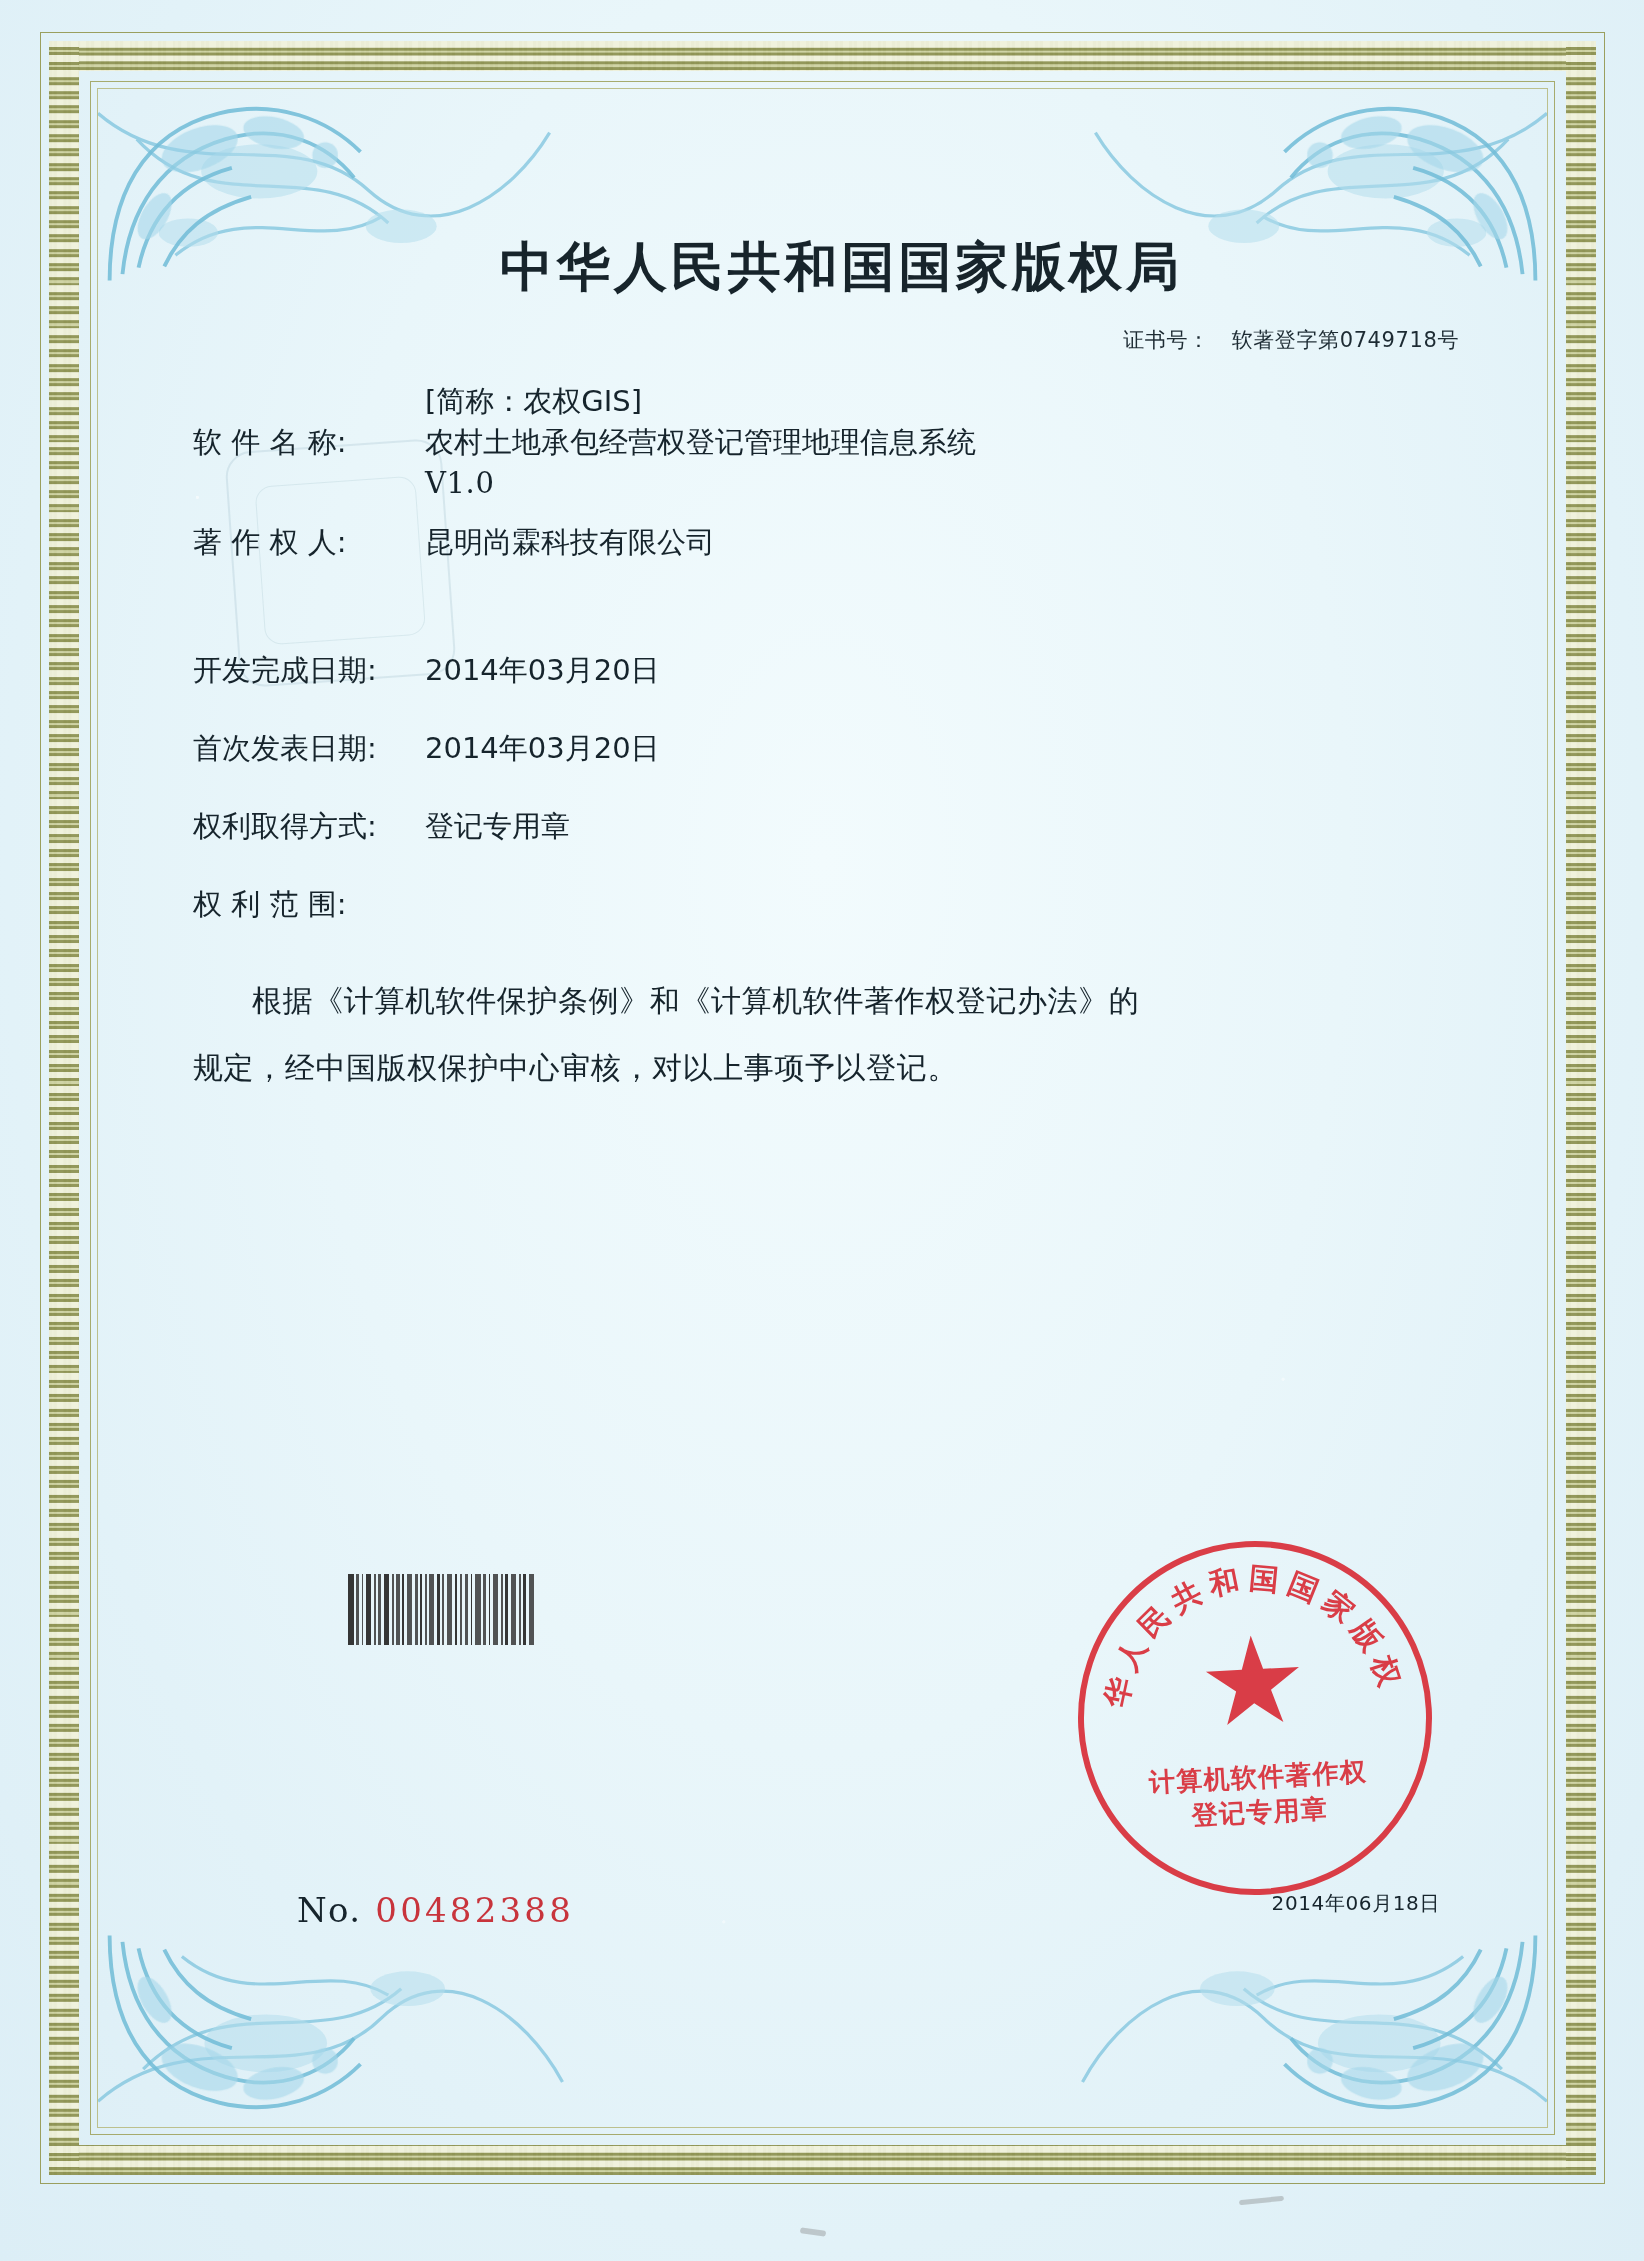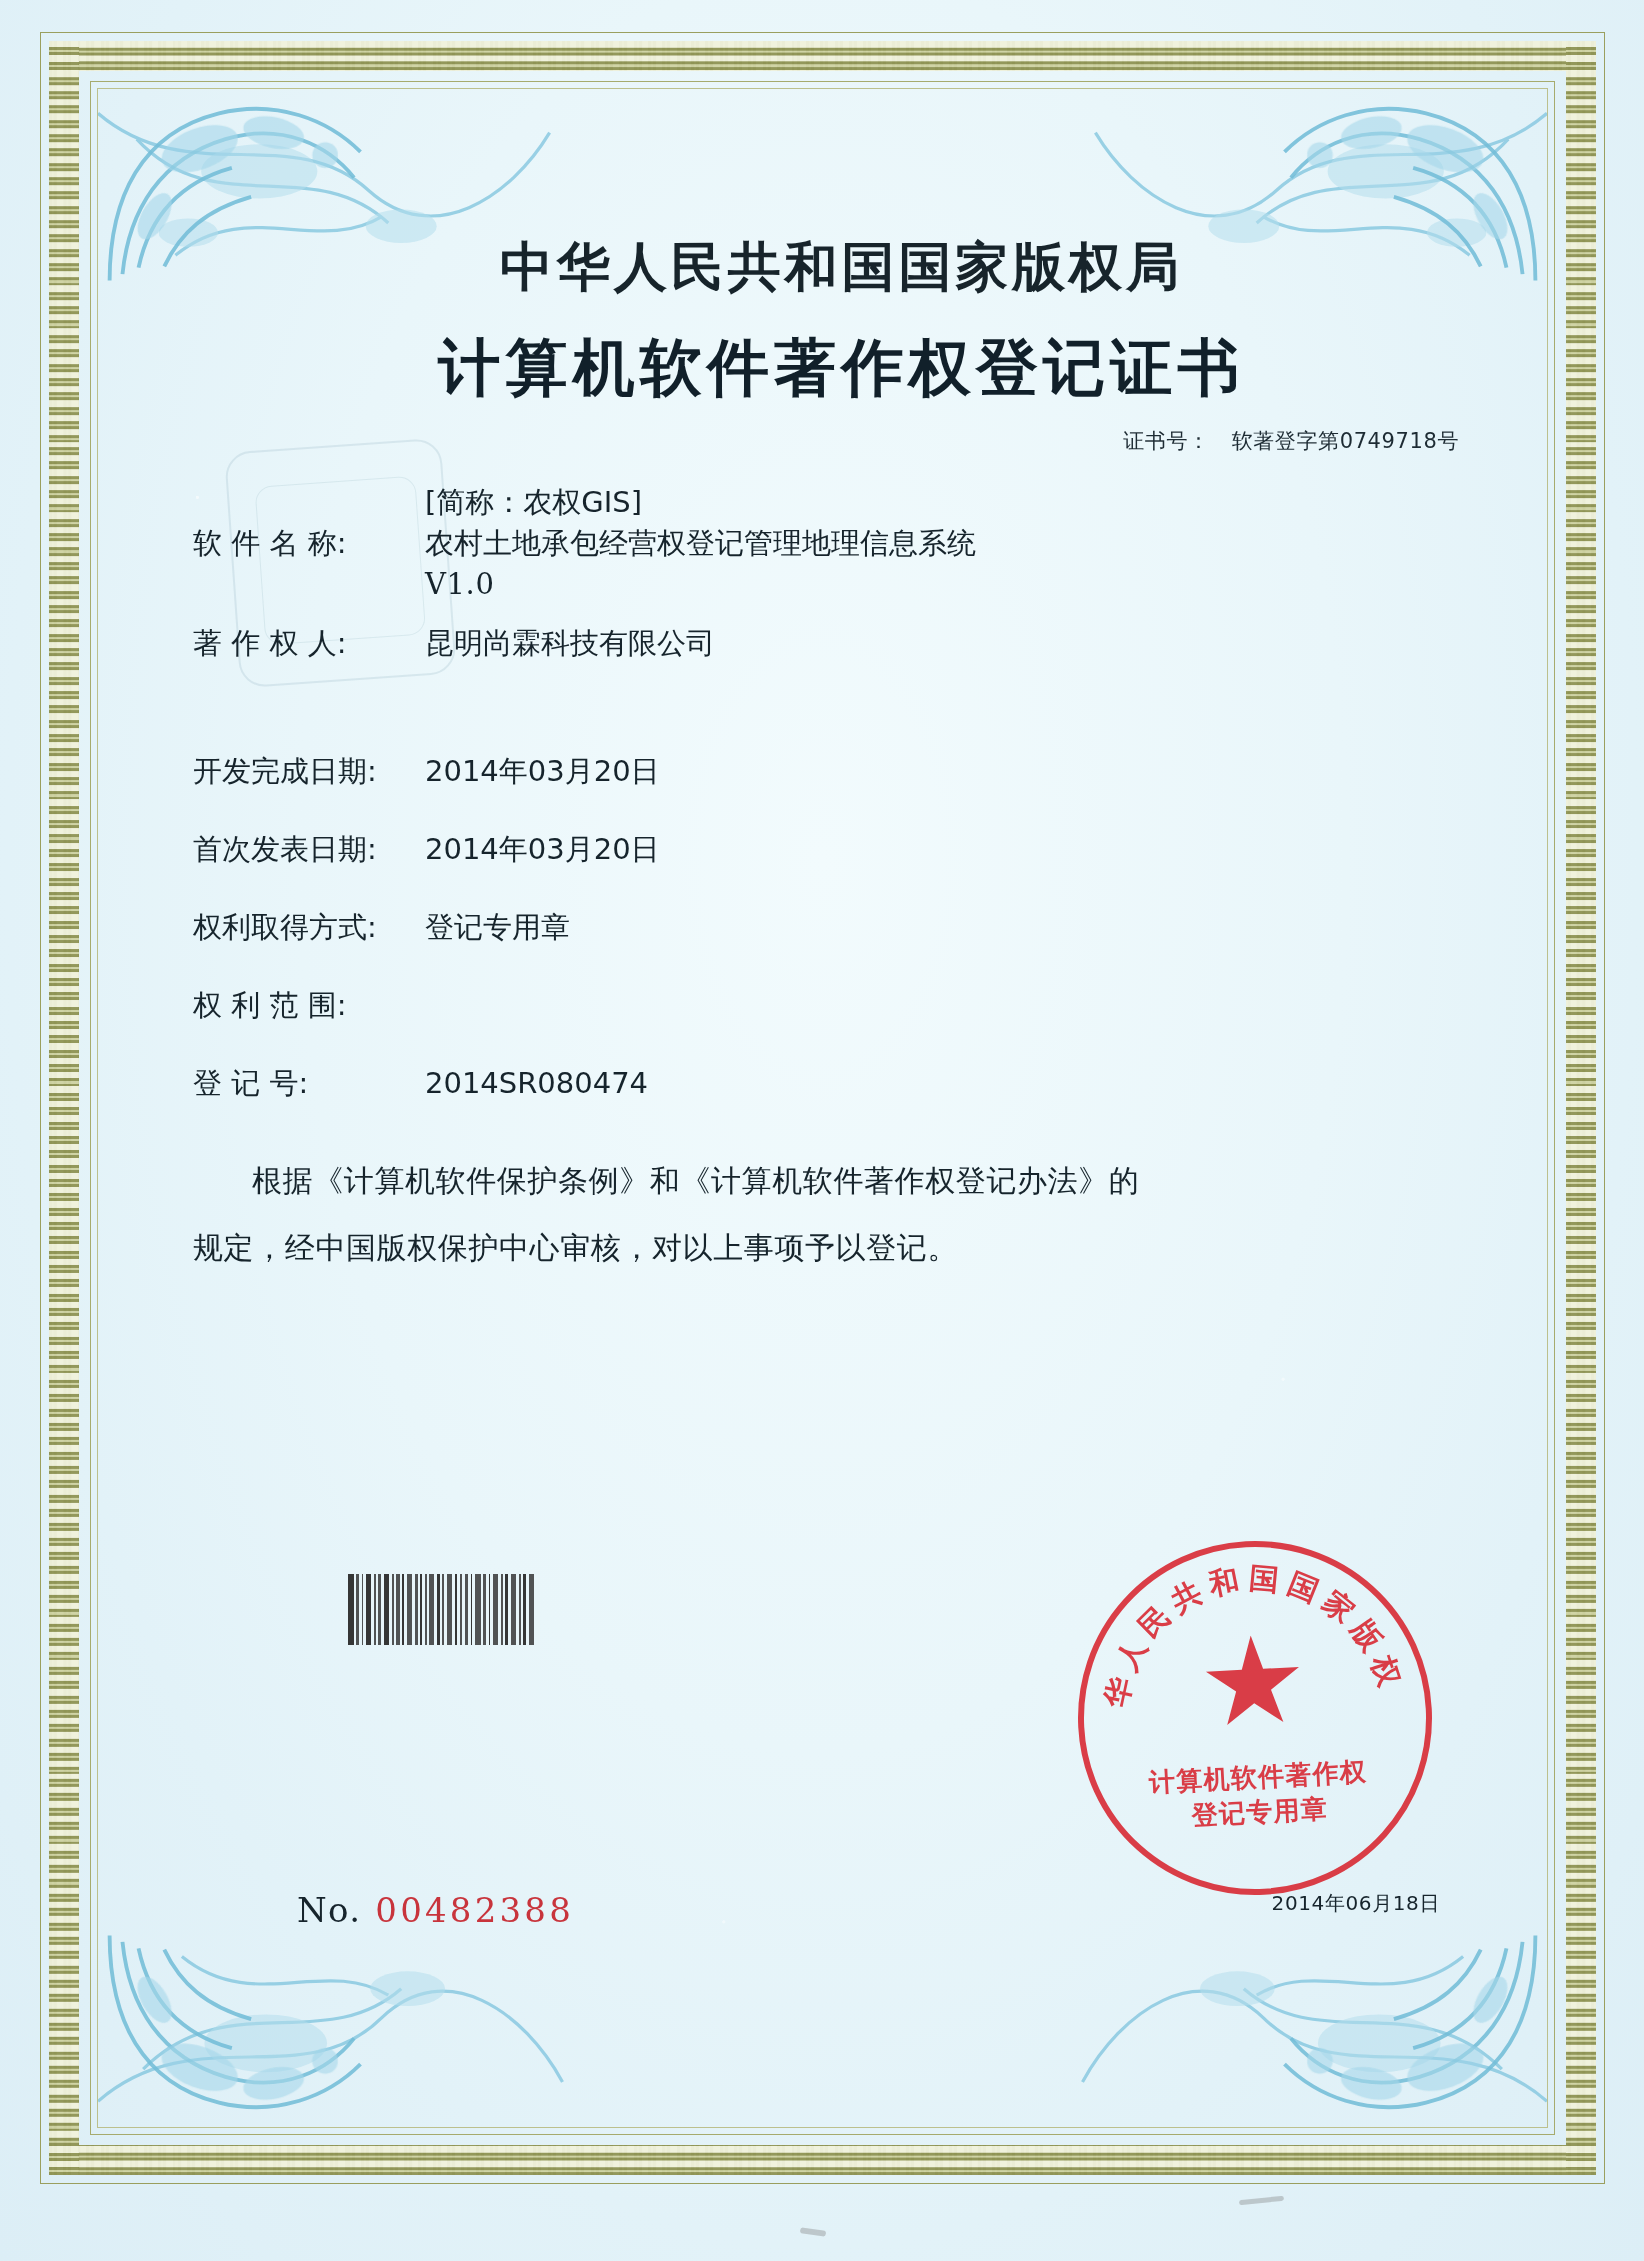--- a/index.html
+++ b/index.html
@@ -355,21 +355,20 @@
         <circle cx="345" cy="95" r="20"></circle>
       </g>
     </svg>
   </div>
 
   <div class="watermark"></div>
 
   <div class="content">
 
     <h1 class="title-org">中华人民共和国国家版权局</h1>
-    <h2 class="title-main">计算机软件著作权登记证书</h2>
 
     <div class="cert-no">
       <span class="lbl">证书号：</span><span>软著登字第0749718号</span>
     </div>
 
     <div class="field">
       <div class="label">软 件 名 称:</div>
       <div class="value">
         <span class="line">[简称：农权GIS]</span>
         <span class="line">农村土地承包经营权登记管理地理信息系统</span>
@@ -396,24 +395,20 @@
 
     <div class="field sp">
       <div class="label">权利取得方式:</div>
       <div class="value">登记专用章</div>
     </div>
 
     <div class="field sp">
       <div class="label">权 利 范 围:</div>
     </div>
 
-    <div class="field sp">
-      <div class="label">登  记   号:</div>
-      <div class="value v-latin">2014SR080474</div>
-    </div>
 
     <div class="statement">
       <p class="indent">根据《计算机软件保护条例》和《计算机软件著作权登记办法》的</p>
       <p>规定，经中国版权保护中心审核，对以上事项予以登记。</p>
     </div>
   </div>
 
   <div class="barcode">
       <i style="width: 5.8px; opacity: 0.95;"></i>
       <i style="width: 2.6px; opacity: 0.8;"></i>

